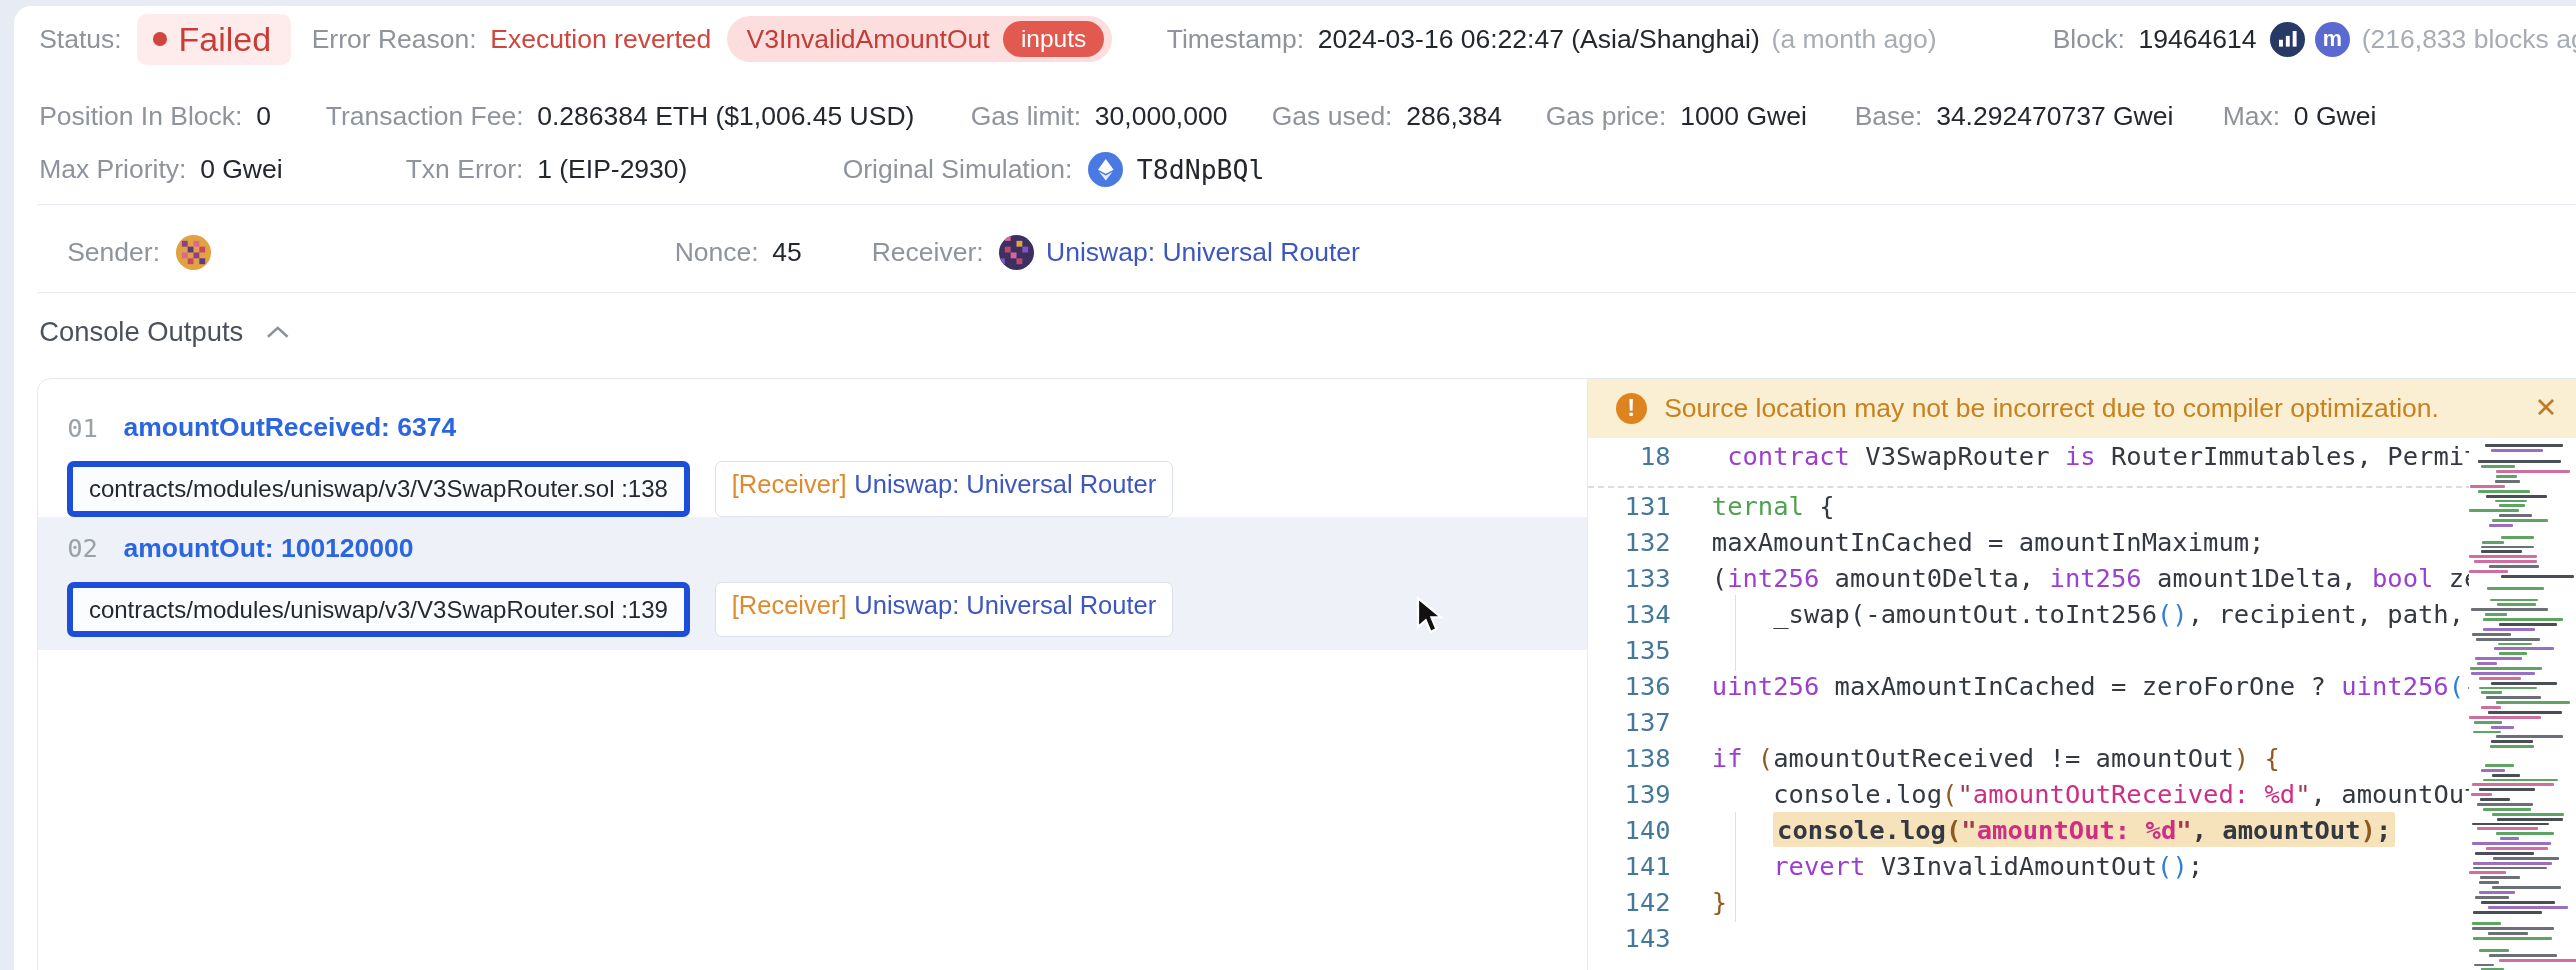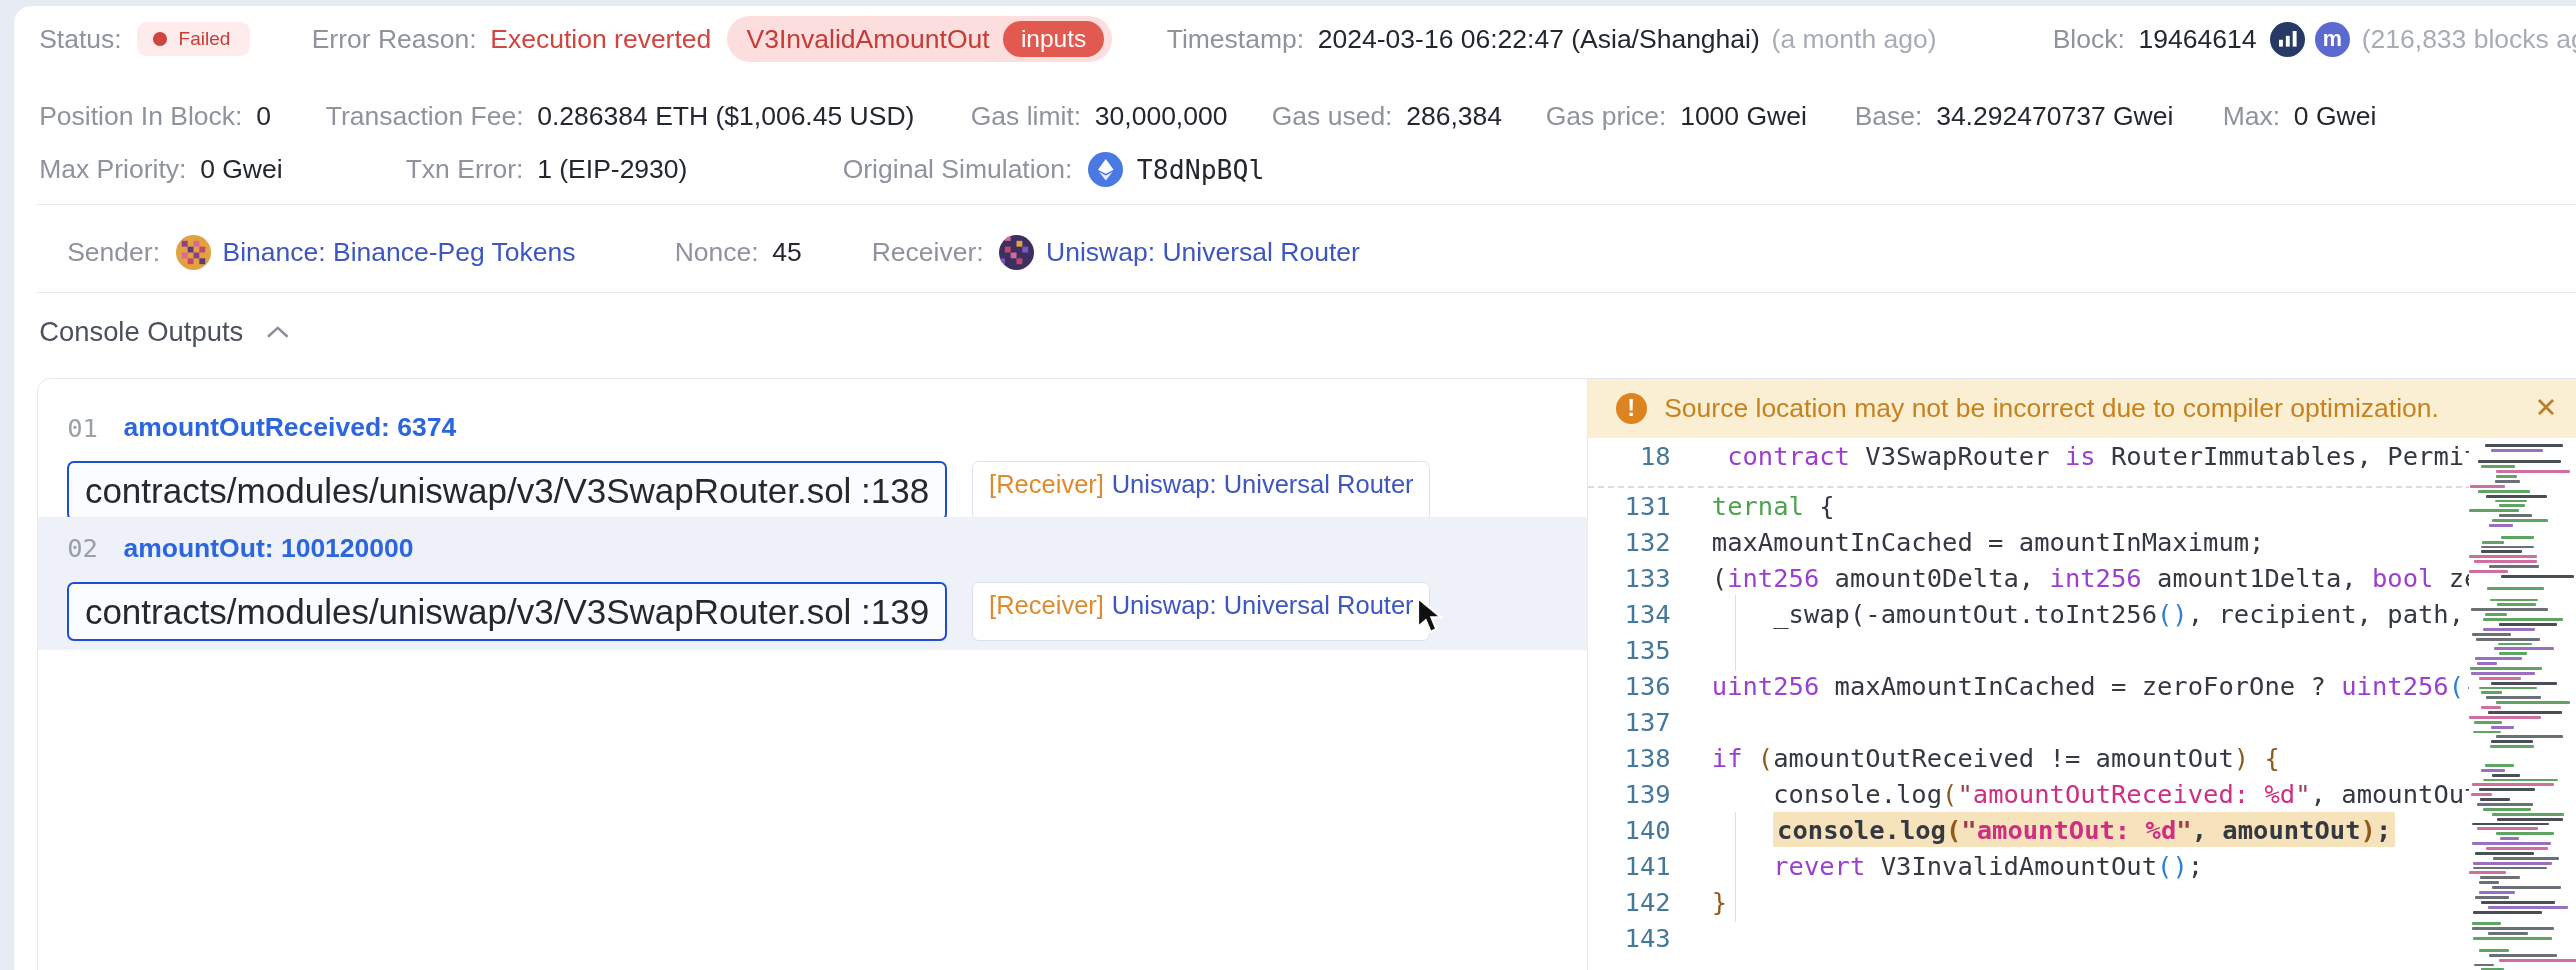--- a/index.html
+++ b/index.html
@@ -11,21 +11,21 @@
   
   .hrow { position:absolute; left:0; right:0; height:47px; }
   .grp { position:absolute; display:flex; align-items:center; white-space:nowrap; height:47px; }
   .lbl { color:#8e939c; font-size:26.5px; }
   .val { color:#23272e; font-size:26.5px; margin-left:13.7px; }
   .suffix { color:#a7acb5; font-size:26.5px; margin-left:11.8px; }
   .red { color:#d0453e; }
   .status-pill { display:flex; align-items:center; gap:11.8px; background:#fdeceb;
     border-radius:9.8px; padding:5.9px 19.6px 5.9px 15.7px; margin-left:15.7px; }
   .status-dot { width:13.7px; height:13.7px; border-radius:50%; background:#d0453e; }
-  .status-pill span { color:#ca3c36; font-size:19px; }
+  .status-pill span { color:#ca3c36; font-size:34px; }
   .err-pill { display:flex; align-items:center; gap:13.7px; background:#fbdedd;
     border-radius:27.4px; padding:4.9px 7.8px 4.9px 19.6px; margin-left:15.7px; }
   .err-pill .err-name { color:#c43c36; font-size:26.5px; }
   .inputs-badge { background:#e25950; color:#fff; font-size:24.5px;
     border-radius:23.5px; padding:3.9px 17.6px; }
   .cicon { width:35px; height:35px; border-radius:50%; display:inline-flex;
     align-items:center; justify-content:center; flex:0 0 auto; }
   .mono { font-family:"DejaVu Sans Mono", monospace; }
 
   .divider { position:absolute; left:23.5px; right:0; height:1px; background:#e8eaef; }
@@ -41,22 +41,22 @@
 
   .panel { position:absolute; left:23.5px; top:372px; right:-23.5px; bottom:-23.5px;
     background:#fff; border:1px solid #e4e7ed; border-radius:13.7px; overflow:hidden; }
 
   .entry { position:absolute; left:0; width:1549px; height:133px; }
   .entry.hl { background:#eef1f7; }
   .entry-head { position:absolute; left:29px; top:15.7px; display:flex; align-items:center; gap:25.5px;text-align:center; }
   .entry-idx { font-family:"DejaVu Sans Mono", monospace; font-size:25.5px; color:#9aa0a8; }
   .entry-label { font-size:26.5px; font-weight:bold; color:#2b66e0; }
   .entry-boxes { position:absolute; left:29px; top:65px; display:flex; gap:25.5px; }
-  .src-box { border:2px solid #1d4ed8; background:#fbfcfe; border-radius:6.9px;
-    padding:7.8px 15.7px; font-size:35px; color:#24292f; }
+  .src-box { border:6px solid #1d4ed8; background:#fbfcfe; border-radius:6.9px;
+    padding:7.8px 15.7px; font-size:24px; color:#24292f; }
   .ctx-box { border:1px solid #dbe1ec; background:#fff; border-radius:6.9px;
     padding:7.8px 15.7px; font-size:25.5px; }
   .ctx-tag { color:#e08a2e; }
   .ctx-name { color:#3d56c0; margin-left:7.8px; }
 
   
   .code-panel { position:absolute; left:1549px; top:0; right:0; bottom:0;
     border-left:1px solid #e7eaef; background:#fff; }
   .warn { position:absolute; left:0; top:0; right:0; height:59px; background:#faeed3;
     display:flex; align-items:center; padding:0 27.4px; gap:17.6px; }
@@ -192,21 +192,20 @@
             <rect x="1" y="1" width="1" height="1" fill="#8a3f8f"></rect>
             <rect x="3" y="1" width="1" height="1" fill="#d8689a"></rect>
             <rect x="2" y="2" width="1" height="1" fill="#5b3a7e"></rect>
             <rect x="4" y="2" width="1" height="1" fill="#c2486b"></rect>
             <rect x="1" y="3" width="1" height="1" fill="#d8689a"></rect>
             <rect x="3" y="3" width="1" height="1" fill="#8a3f8f"></rect>
             <rect x="2" y="4" width="1" height="1" fill="#c2486b"></rect>
             <rect x="4" y="4" width="1" height="1" fill="#5b3a7e"></rect>
           </svg>
       </span>
-      <span class="addr-link">Binance: Binance-Peg Tokens</span>
     </div>
     <div class="grp" style="left:661px; height:55px;">
       <span class="lbl">Nonce:</span>
       <span class="val">45</span>
     </div>
     <div class="grp" style="left:858px; height:55px;">
       <span class="lbl">Receiver:</span>
       <span class="avatar" style="margin-left:15.7px;">
         <svg width="35" height="35" viewBox="0 0 6 6">
             <rect width="6" height="6" fill="#3d3060"></rect>

